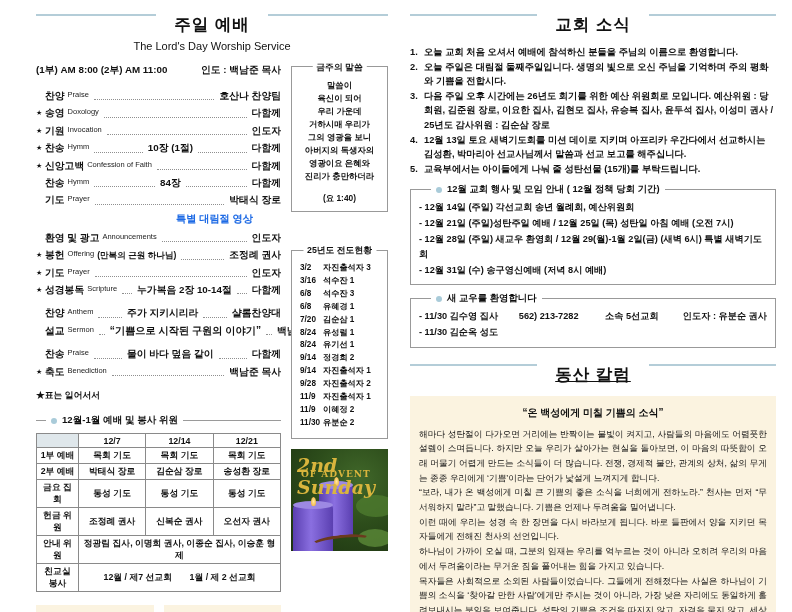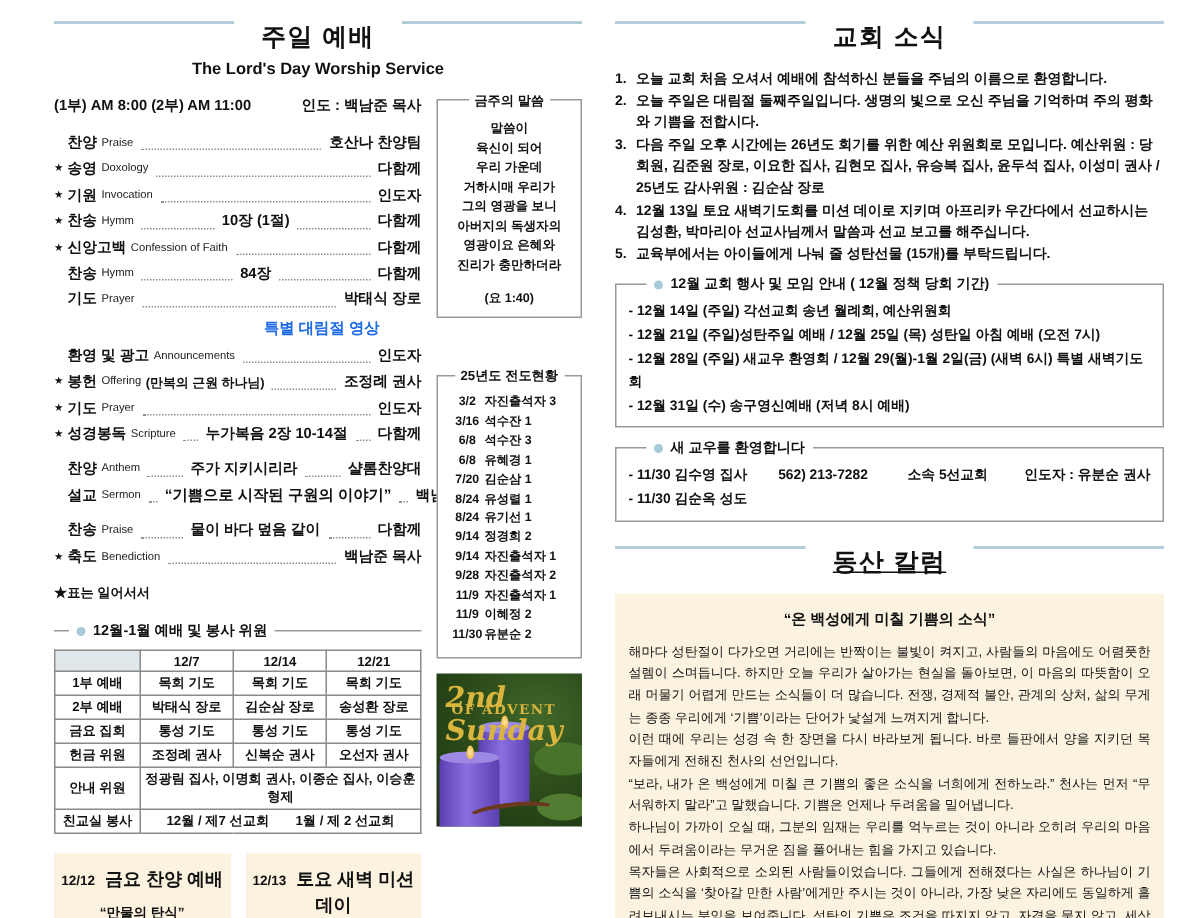--- a/index.html
+++ b/index.html
@@ -7,21 +7,21 @@
     font-family:"Liberation Sans", sans-serif; color:#111; }
   .bulletin { display:flex; width:792px; height:612px; }
   .page { width:396px; height:612px; overflow:hidden; }
   .page-left  { padding:14px 8px 0 36px; }
   .page-right { padding:14px 16px 0 14px; }
 
   
   .pg-title-row { display:flex; align-items:flex-start; gap:18px; }
   .pg-title-row .rule { flex:1; height:2px; background:#b4cdd8; }
   .pg-title { font-size:16.5px; font-weight:800; letter-spacing:1px; white-space:nowrap; }
-  .pg-subtitle { text-align:center; font-size:11px; font-weight:700; margin-top:4px; }
+  .pg-subtitle { text-align:center; font-size:11px; font-weight:400; margin-top:4px; }
 
   .left-body { display:flex; gap:10px; margin-top:10px; }
   .main-col { flex:1; min-width:0; }
   .side-col { width:97px; flex:0 0 97px; display:flex; flex-direction:column; }
 
   .meta-row { display:flex; justify-content:space-between; font-size:9.8px; font-weight:700; margin:2px 0 10px; }
 
   .order-row { display:flex; align-items:flex-end; font-size:9.8px; line-height:16.4px; white-space:nowrap; }
   .star { display:inline-block; width:9px; flex:0 0 9px; font-size:7px; line-height:16.4px; }
   .k-label { font-weight:700; }
@@ -41,37 +41,37 @@
 
   
   .tlegend { display:flex; align-items:center; gap:5px; margin-bottom:6px; }
   .tlegend .seg { width:10px; height:1px; background:#9a9a9a; }
   .tlegend .tail { flex:1; height:1px; background:#9a9a9a; }
   .dot { width:6px; height:6px; border-radius:50%; background:#a9cbd9; flex:0 0 6px; }
   .tlegend-text { font-size:9.6px; font-weight:800; }
 
   table.vtable { width:100%; border-collapse:collapse; font-size:8.8px; }
   .vtable th, .vtable td { border:1px solid #8a8a8a; text-align:center; padding:1.5px 2px; font-weight:600; height:13px; }
-  .vtable th.rowhead { width:57px; font-weight:700; }
+  .vtable th.rowhead { width:42px; font-weight:700; }
   .vtable th.corner { background:#dfe7eb; }
 
   .bottom-row { display:flex; gap:10px; margin-top:13px; }
   .cream-box { flex:1; background:#fbf3e0; text-align:center; padding:9px 4px 8px; }
   .cb-head { font-size:9px; font-weight:700; margin-bottom:6px; }
   .cb-title { font-size:12px; font-weight:800; margin-left:4px; }
   .cb-line { font-size:9px; font-weight:700; line-height:15px; }
 
   
   .fbox { border:1px solid #999; position:relative; background:#fff; }
   .fbox .legend { position:absolute; top:-6px; left:50%; transform:translateX(-50%);
      background:#fff; padding:0 4px; font-size:8.8px; font-weight:800; white-space:nowrap; }
   .verse-box { margin-top:4px; padding:12px 3px 6px; text-align:center; font-size:8.4px; font-weight:600; line-height:13px; }
   .verse-ref { margin-top:9px; font-weight:700; }
   .evan-box { margin-top:38px; padding:11px 4px 8px 8px; font-size:8.2px; }
-  .ev-row { display:flex; line-height:12.9px;text-align:center; }
+  .ev-row { display:flex; line-height:12.9px; }
   .ev-d { width:23px; flex:0 0 23px; font-weight:700; }
   .ev-t { font-weight:600; }
 
   
   .advent { position:relative; margin-top:10px; width:97px; height:102px; overflow:hidden;
     background:radial-gradient(circle at 70% 30%, #41682a 0%, #2d4d1b 45%, #1c3210 100%); }
   .advent .txt1 { position:absolute; top:5px; left:6px; font-family:"DejaVu Serif", serif; font-style:italic;
     color:#d9b53d; font-size:19px; font-weight:700; }
   .advent .txt2 { position:absolute; top:20px; left:10px; font-family:"DejaVu Serif", serif;
     color:#d9b53d; font-size:9px; font-weight:700; letter-spacing:1px; }
@@ -471,20 +471,20 @@
 
     <div class="pg-title-row column-title-row">
       <span class="rule"></span>
       <span class="pg-title">동산 칼럼</span>
       <span class="rule"></span>
     </div>
 
     <div class="column-box">
       <div class="col-headline">“온 백성에게 미칠 기쁨의 소식”</div>
       <div class="col-para">해마다 성탄절이 다가오면 거리에는 반짝이는 불빛이 켜지고, 사람들의 마음에도 어렴풋한 설렘이 스며듭니다. 하지만 오늘 우리가 살아가는 현실을 돌아보면, 이 마음의 따뜻함이 오래 머물기 어렵게 만드는 소식들이 더 많습니다. 전쟁, 경제적 불안, 관계의 상처, 삶의 무게는 종종 우리에게 ‘기쁨’이라는 단어가 낯설게 느껴지게 합니다.</div>
+      <div class="col-para">“보라, 내가 온 백성에게 미칠 큰 기쁨의 좋은 소식을 너희에게 전하노라.” 천사는 먼저 “무서워하지 말라”고 말했습니다. 기쁨은 언제나 두려움을 밀어냅니다.</div>
       <div class="col-para">이런 때에 우리는 성경 속 한 장면을 다시 바라보게 됩니다. 바로 들판에서 양을 지키던 목자들에게 전해진 천사의 선언입니다.</div>
-      <div class="col-para">“보라, 내가 온 백성에게 미칠 큰 기쁨의 좋은 소식을 너희에게 전하노라.” 천사는 먼저 “무서워하지 말라”고 말했습니다. 기쁨은 언제나 두려움을 밀어냅니다.</div>
       <div class="col-para">하나님이 가까이 오실 때, 그분의 임재는 우리를 억누르는 것이 아니라 오히려 우리의 마음에서 두려움이라는 무거운 짐을 풀어내는 힘을 가지고 있습니다.</div>
       <div class="col-para">목자들은 사회적으로 소외된 사람들이었습니다. 그들에게 전해졌다는 사실은 하나님이 기쁨의 소식을 ‘찾아갈 만한 사람’에게만 주시는 것이 아니라, 가장 낮은 자리에도 동일하게 흘려보내시는 분임을 보여줍니다. 성탄의 기쁨은 조건을 따지지 않고, 자격을 묻지 않고, 세상의 가치 기준을 넘어 모든 이에게 주어진 하나님의 선물입니다.</div>
 
     </div>
   </div>
 </div>
 
 </body></html>

